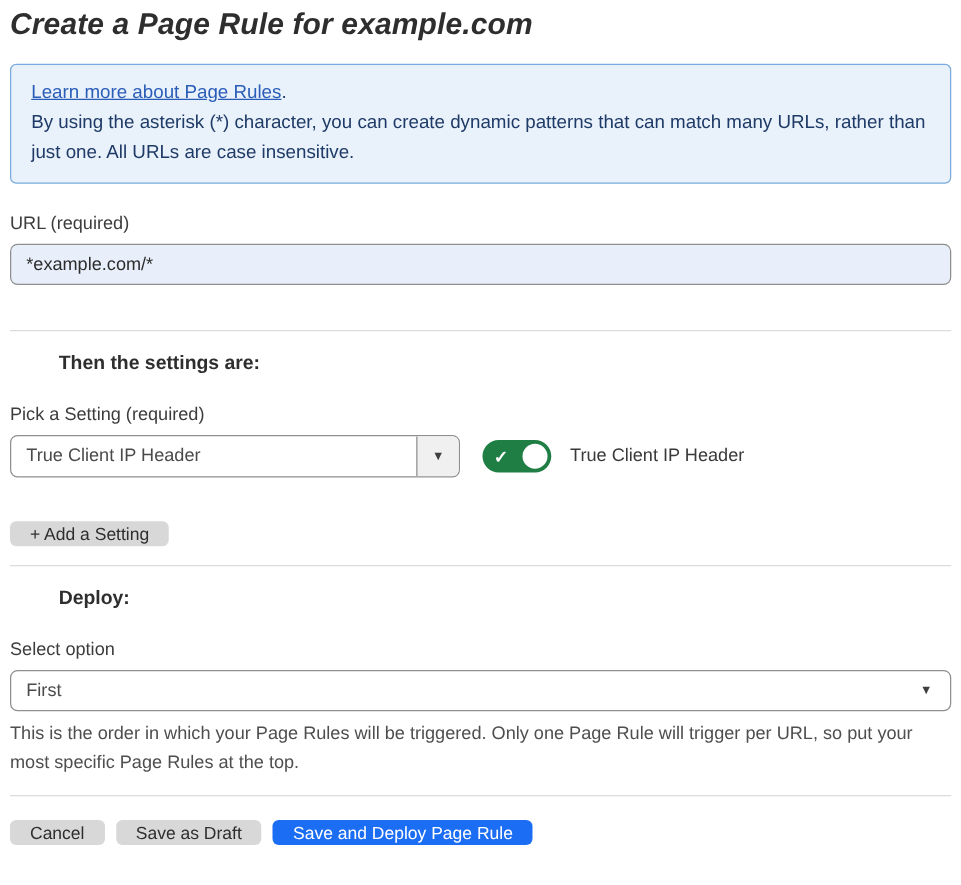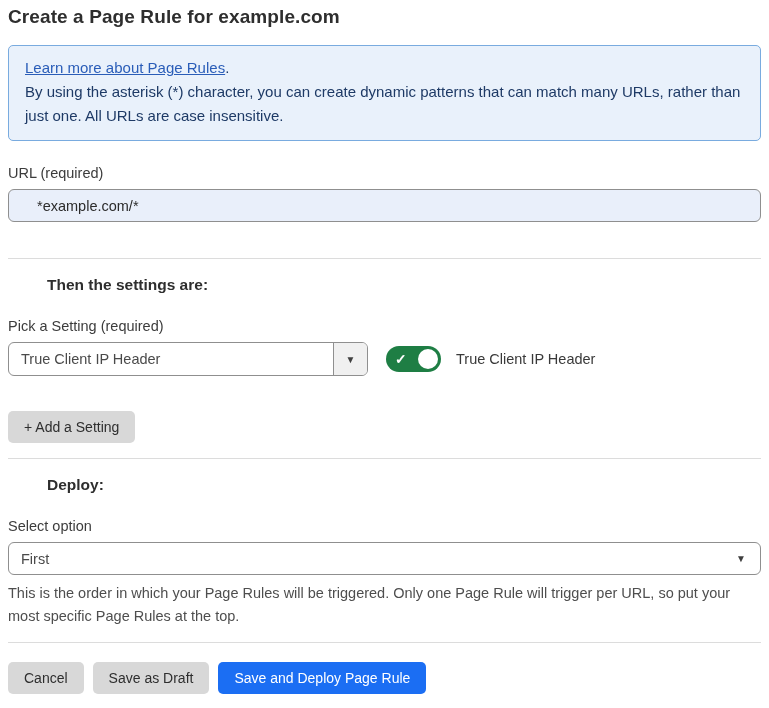--- a/index.html
+++ b/index.html
@@ -6,25 +6,26 @@
   html, body {
     width: 769px; height: 708px;
     background: #ffffff;
     font-family: "Liberation Sans", sans-serif;
     color: #303030;
     overflow: hidden;
   }
   .container { padding: 6px 8px 0 8px; }
 
   .page-title {
-    font-size: 19px;
+    font-size: 24px;
     font-weight: 700;
     color: #2e2e2e;
     letter-spacing: 0.1px;
     margin-bottom: 17px;
+    font-style: italic;
   }
 
   .info-box {
     background: #e9f1fb;
     border: 1px solid #79abdf;
     border-radius: 5px;
     padding: 10px 16px 12px 16px;
     font-size: 15px;
     line-height: 24px;
     color: #1e3a66;
@@ -47,21 +48,21 @@
     margin-bottom: 8px;
   }
 
   .url-input {
     display: block;
     width: 100%;
     height: 33px;
     background: #e9effa;
     border: 1px solid #8f8f8f;
     border-radius: 6px;
-    padding: 0 28px;
+    padding: 0 12px;
     font-size: 14.5px;
     font-family: "Liberation Sans", sans-serif;
     color: #2c2c2c;
     outline: none;
   }
 
   .divider {
     border: none;
     border-top: 1px solid #dcdcdc;
     margin-top: 36px;
@@ -156,21 +157,21 @@
   .toggle-label {
     font-size: 14.5px;
     color: #393939;
     margin-left: 15px;
   }
 
   .btn {
     display: inline-flex;
     align-items: center;
     justify-content: center;
-    height: 32px;
+    height: 20px;
     padding: 0 16px;
     border: none;
     border-radius: 5px;
     font-size: 14px;
     font-family: "Liberation Sans", sans-serif;
     cursor: pointer;
     white-space: nowrap;
   }
   .btn-gray { background: #d8d8d8; color: #2e2e2e; }
   .btn-blue { background: #1b6ef3; color: #ffffff; }

